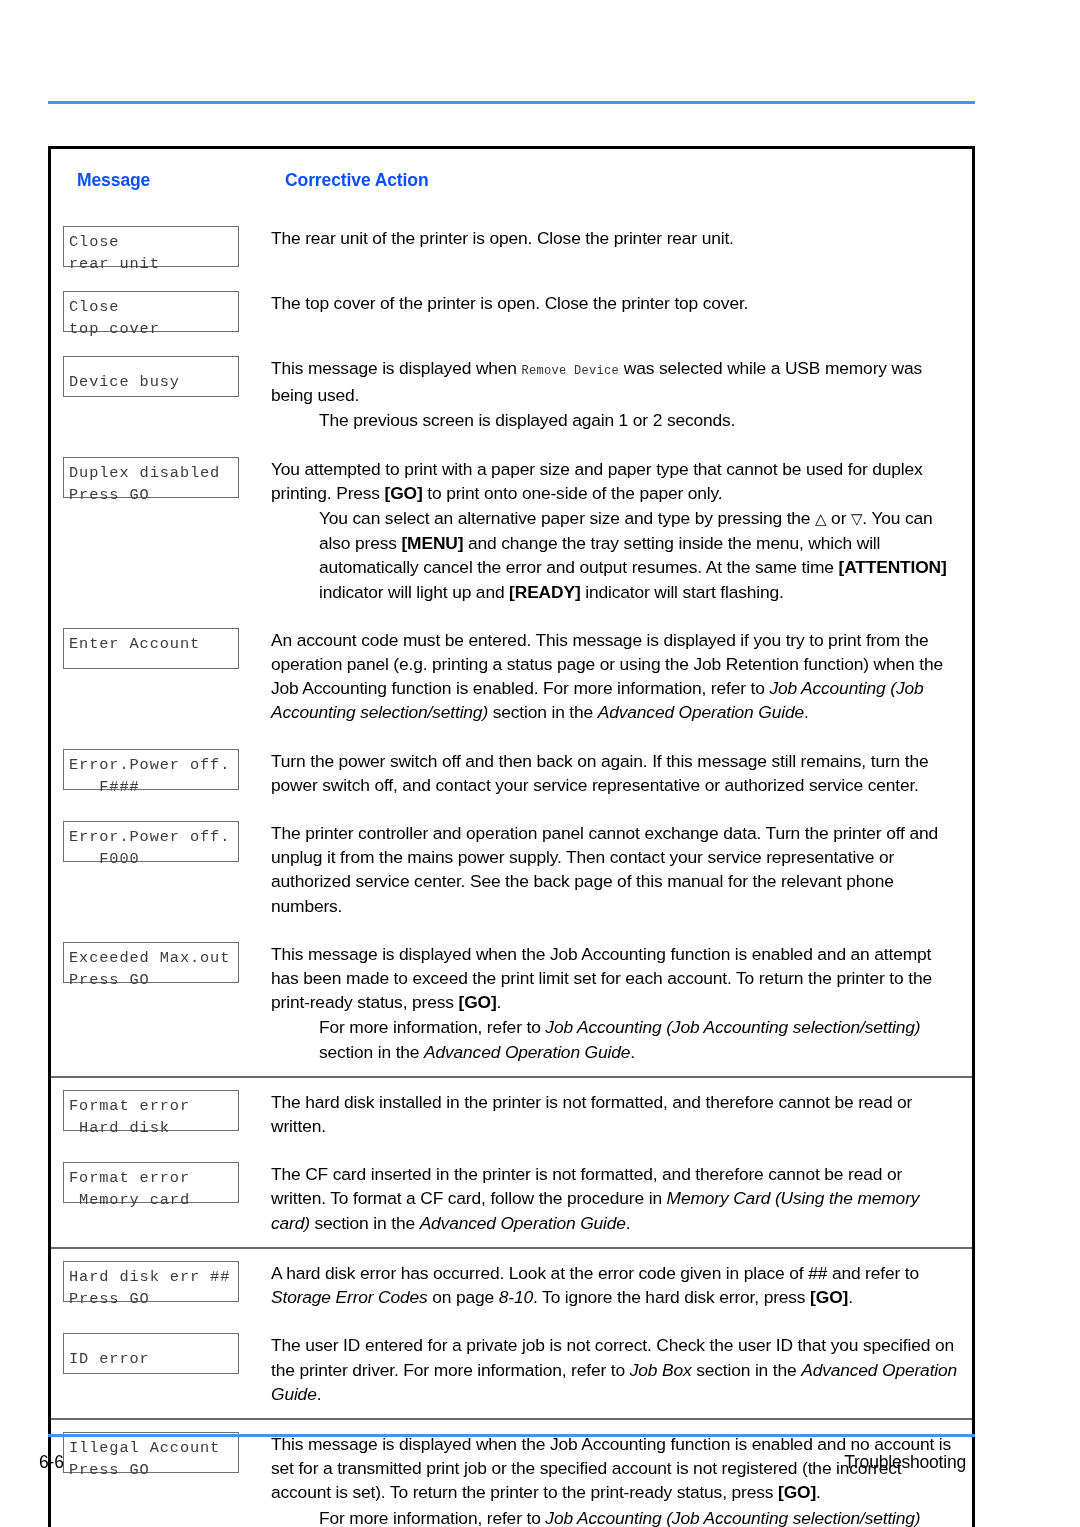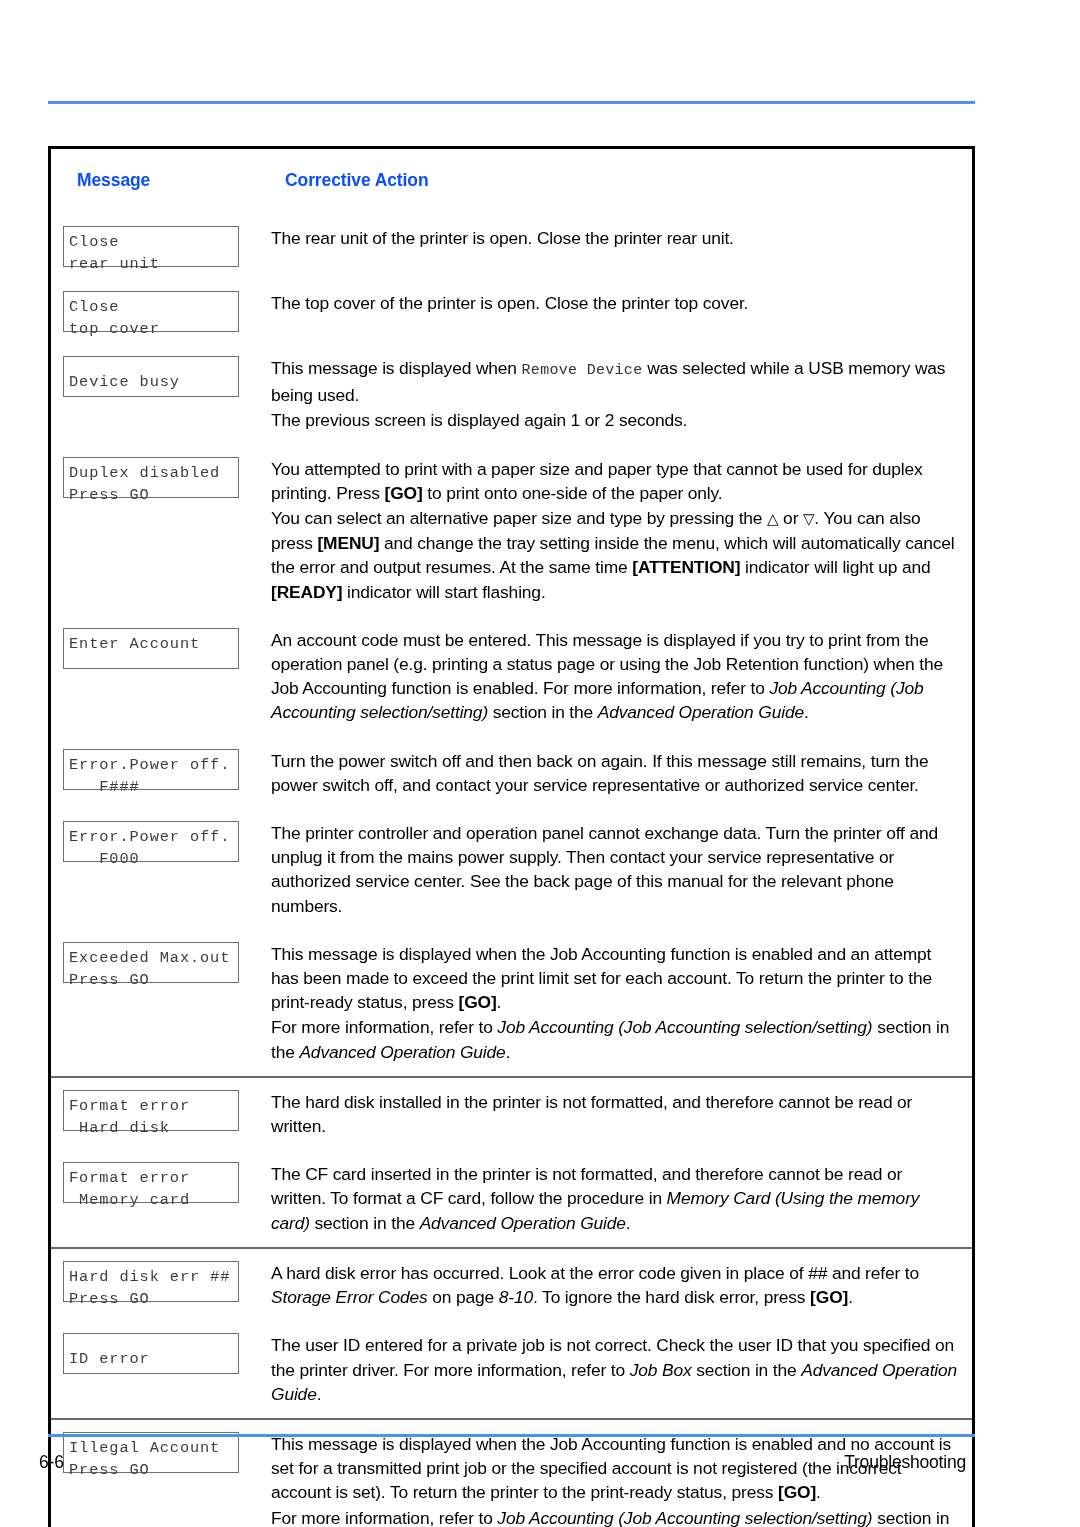--- a/index.html
+++ b/index.html
@@ -126,26 +126,26 @@
   
   .ca-cell {
     padding: 9px 9px 10px 12px;
     font-size: 17.4px;
     line-height: 24.2px;
     letter-spacing: -0.15px;
   }
   .ca-cell p {
     margin: 0 0 0 0;
   }
-  .ca-cell p + p { margin-top: 1px; }
+  .ca-cell p + p { margin-top: 1px; margin-left: 48px; }
   .ca-cell i { font-style: italic; }
   .ca-cell b { font-weight: bold; }
   .ca-cell .mono {
     font-family: "Liberation Mono", "DejaVu Sans Mono", monospace;
-    font-size: 15px;
+    font-size: 12px;
     letter-spacing: 0.3px;
     color: #333;
   }
   .ca-cell .tri { font-size: 15px; }
 </style>
 </head>
 <body>
 
 <div class="page">
 

